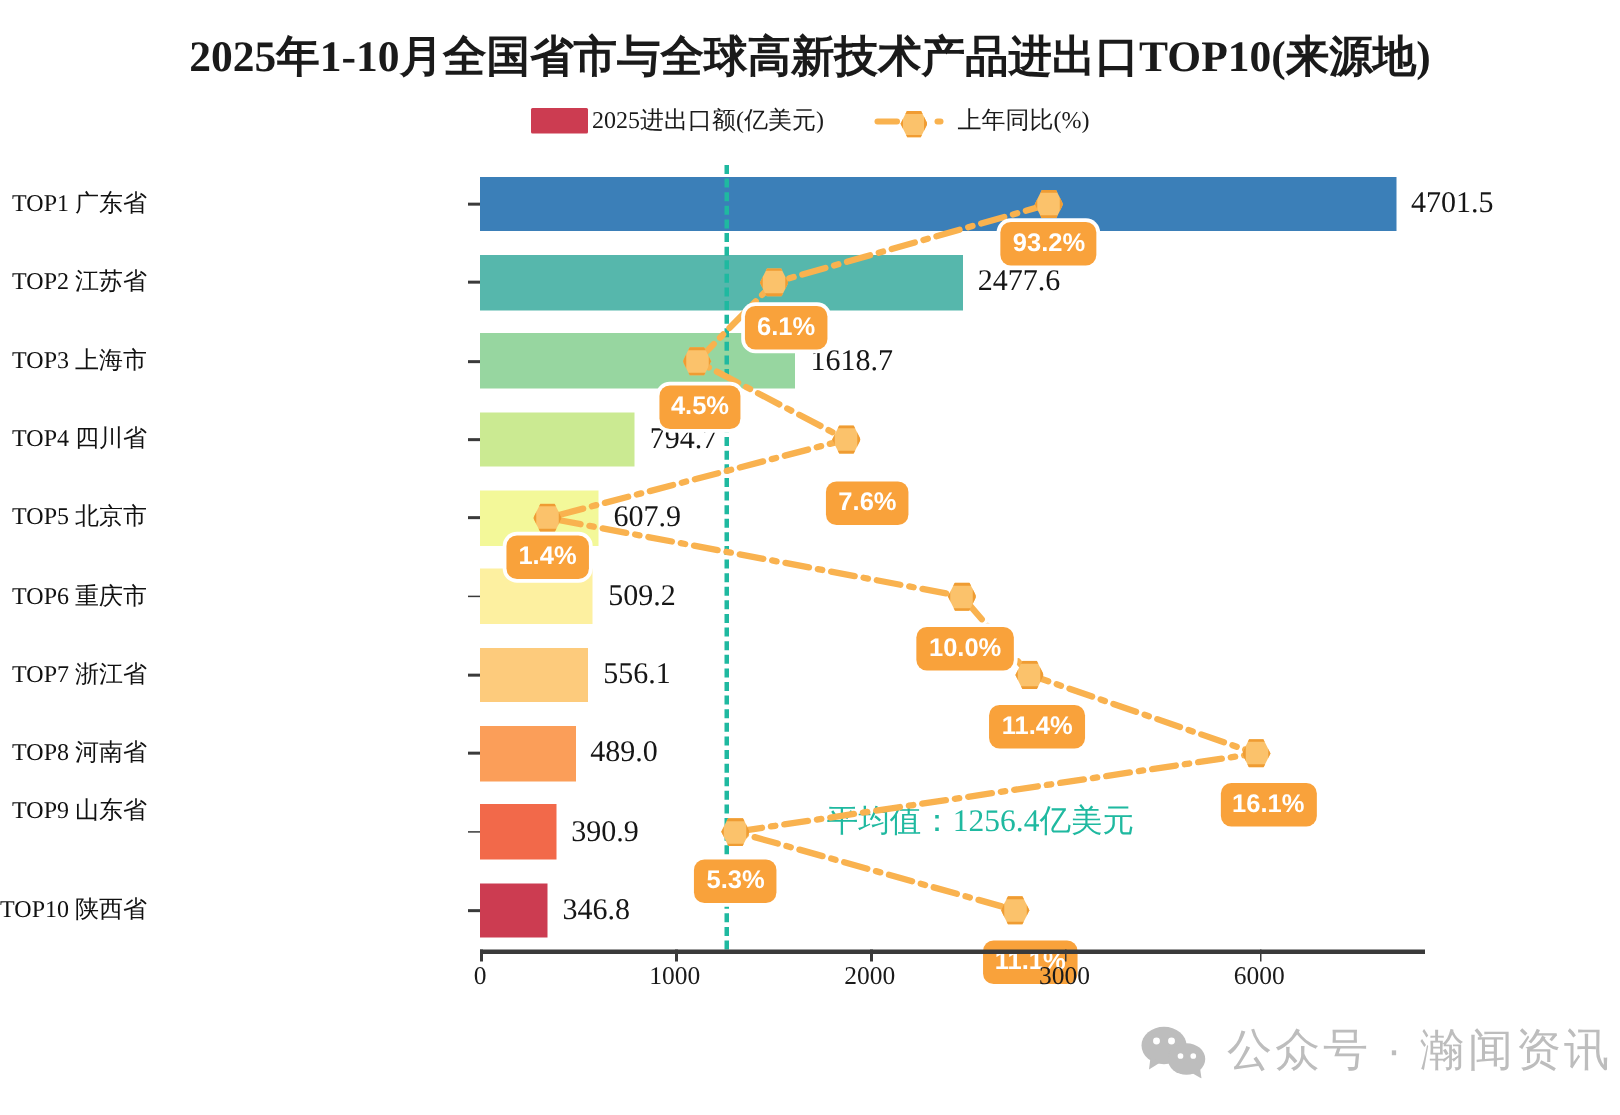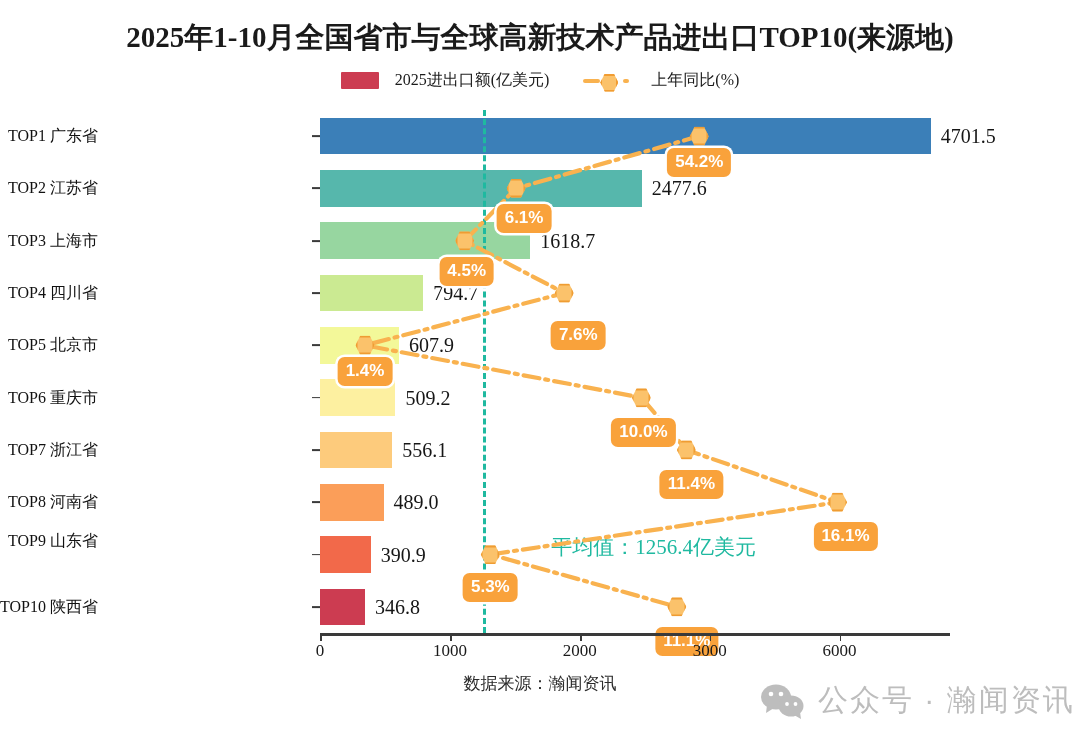--- a/index.html
+++ b/index.html
@@ -22,21 +22,21 @@
     white-space:nowrap;
     font-family:"Liberation Serif","DejaVu Serif",serif;
   }
 
   
   .legend{
     position:absolute;left:0;top:70px;width:1080px;
     display:flex;justify-content:center;align-items:center;gap:34px;
     font-size:16px;color:#222;
   }
-  .legend-item{display:flex;align-items:center;gap:16px;}
+  .legend-item{display:flex;align-items:center;gap:3px;}
   .legend-swatch-bar{width:38px;height:17px;background:#cc3c51;border-radius:1px;}
   .legend-swatch-line{position:relative;width:52px;height:16px;}
   .lseg-a{position:absolute;left:0;top:6px;width:17px;height:4px;background:#f9b24f;border-radius:2px;}
   .lseg-b{position:absolute;left:40px;top:6px;width:6px;height:4px;background:#f9b24f;border-radius:2px;}
   .ldiamond{
     position:absolute;left:17px;top:1px;width:14px;height:14px;background:#fbc26b;
     border:2px solid #f19c32;
     clip-path:polygon(25% 0,75% 0,100% 50%,75% 100%,25% 100%,0 50%);
   }
   .legend-label{font-size:16px;color:#1b1b1b;font-family:"Liberation Serif","DejaVu Serif",serif;}
@@ -147,21 +147,21 @@
       <div class="bar" style="top: 426.245px; width: 50.7767px; height: 36.61px; background: rgb(242, 105, 74);"></div>
       <div class="bar-value" style="left: 60.7767px; top: 444.55px;">390.9</div>
       <div class="bar" style="top: 478.545px; width: 45.0482px; height: 36.61px; background: rgb(204, 60, 81);"></div>
       <div class="bar-value" style="left: 55.0482px; top: 496.85px;">346.8</div>
       <div class="avg-line" style="left: 163.202px; border-left: 3px dashed rgb(31, 185, 160);"></div>
       <div class="avg-label" style="left: 231.202px; top: 422.55px; color: rgb(31, 185, 160);">平均值：1256.4亿美元</div>
       <svg width="630" height="523" style="position: absolute; left: 0px; top: 0px; pointer-events: none;">
         <polyline points="379.3,26.1 196.1,78.4 144.6,130.8 244.3,183.0 45.0,235.3 321.4,287.6 366.4,339.9 517.5,392.3 170.4,444.5 356.8,496.8" fill="none" stroke="#f9b24f" stroke-width="4.2" stroke-dasharray="16 6 3 6" stroke-linecap="round"></polyline>
       </svg>
       <div class="pct-marker" style="left: 379.286px; top: 26.15px;"></div>
-      <div class="pct-badge" style="left: 379.286px; top: 38.15px;">54.2%</div>
+      <div class="pct-badge" style="left: 379.286px; top: 38.15px;">93.2%</div>
       <div class="pct-marker" style="left: 196.071px; top: 78.45px;"></div>
       <div class="pct-badge" style="left: 204.071px; top: 94.45px;">6.1%</div>
       <div class="pct-marker" style="left: 144.643px; top: 130.75px;"></div>
       <div class="pct-badge" style="left: 146.643px; top: 146.75px;">4.5%</div>
       <div class="pct-marker" style="left: 244.286px; top: 183.05px;"></div>
       <div class="pct-badge" style="left: 258.286px; top: 211.05px;">7.6%</div>
       <div class="pct-marker" style="left: 45px; top: 235.35px;"></div>
       <div class="pct-badge" style="left: 45px; top: 247.35px;">1.4%</div>
       <div class="pct-marker" style="left: 321.429px; top: 287.65px;"></div>
       <div class="pct-badge" style="left: 323.429px; top: 307.65px;">10.0%</div>
@@ -204,21 +204,20 @@
       <div class="ylabel" style="top: 449.95px; right: 774px;">TOP7 浙江省</div>
       <div class="ytick" style="top: 449.95px; left: 312px;"></div>
       <div class="ylabel" style="top: 502.25px; right: 774px;">TOP8 河南省</div>
       <div class="ytick" style="top: 502.25px; left: 312px;"></div>
       <div class="ylabel" style="top: 541px; right: 774px;">TOP9 山东省</div>
       <div class="ytick" style="top: 554.55px; left: 312px;"></div>
       <div class="ylabel" style="top: 606.85px; right: 774px;">TOP10 陕西省</div>
       <div class="ytick" style="top: 606.85px; left: 312px;"></div>
     </div>
 
-  <div class="source-note">数据来源：瀚闻资讯</div>
 
   <div class="watermark">
     <span>
       <svg width="46" height="36" viewBox="0 0 46 36" aria-hidden="true">
         <ellipse cx="16" cy="14" rx="15" ry="12.5" fill="#bdbdbd"></ellipse>
         <polygon points="7,22 6,30 14,25" fill="#bdbdbd"></polygon>
         <circle cx="11" cy="11" r="2.3" fill="#ffffff"></circle>
         <circle cx="21" cy="11" r="2.3" fill="#ffffff"></circle>
         <ellipse cx="31" cy="23" rx="12.5" ry="10.5" fill="#bdbdbd"></ellipse>
         <polygon points="40,29 41,36 34,32" fill="#bdbdbd"></polygon>

